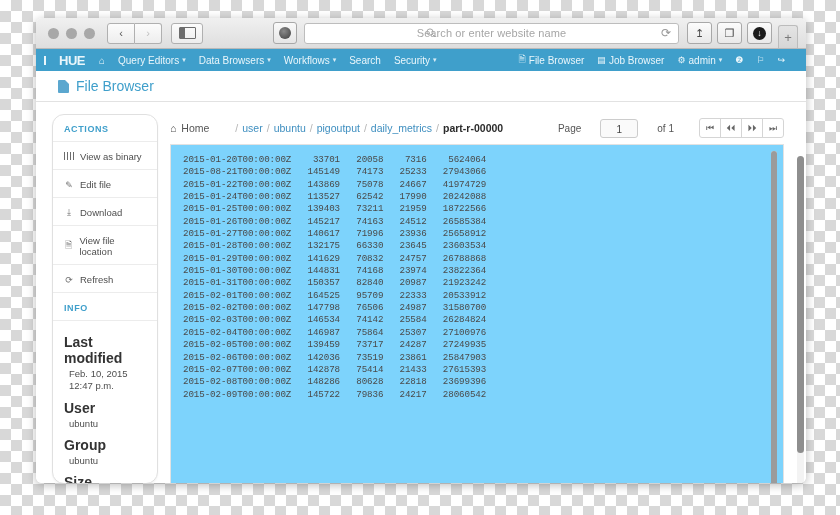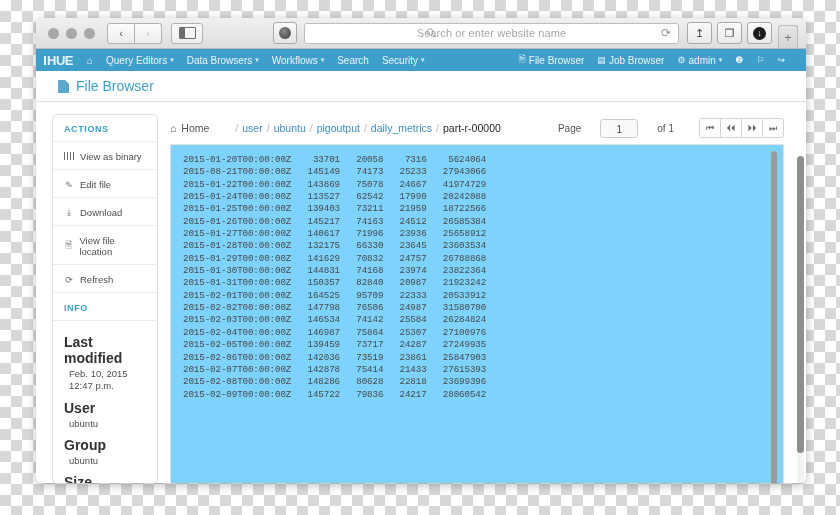--- a/index.html
+++ b/index.html
@@ -65,60 +65,60 @@
     border-radius:3px 3px 0 0;background:linear-gradient(#e4e4e4,#d6d6d6);
     display:flex;align-items:center;justify-content:center;color:#7a7a7a;font-size:13px;
     align-self:flex-end;
   }
   
   .huenav{
     height:22px;background:#3f9fcb;display:flex;align-items:center;
     padding:0 8px;color:#eaf6fb;font-size:10px;
   }
   .logo{font-weight:bold;font-size:13px;letter-spacing:-.5px;color:#eaf6fb;margin-right:14px;
-        display:flex;align-items:center;}
+        display:flex;align-items:center;gap:12px;}
   .logo .bar{display:inline-block;width:2px;height:9px;background:#eaf6fb;margin-right:1px;}
   .hitem{margin-right:13px;white-space:nowrap;display:flex;align-items:center;gap:3px;}
   .caret{font-size:7px;opacity:.9;}
   .spacer{flex:1;}
   .hicon{font-size:9px;}
   
   .pagehdr{
     height:30px;background:#fff;border-bottom:1px solid #e2e2e2;
     display:flex;align-items:center;padding-left:22px;
   }
   .pagehdr .title{color:#3f9fcb;font-size:14px;margin-left:7px;}
   .docicon{width:11px;height:13px;background:#5ba7cf;border-radius:1px;position:relative;}
   .docicon:after{content:"";position:absolute;right:0;top:0;border-width:0 4px 4px 0;
     border-style:solid;border-color:transparent #fff transparent transparent;}
   
   .main{display:flex;padding:12px 0 0 16px;background:#fff;height:403px;box-sizing:border-box;position:relative;}
   .sidebar{
-    width:106px;background:#fff;border:1px solid #e0e0e0;border-radius:5px;
+    width:106px;background:#fff;border:1px solid #e0e0e0;border-radius:12px;
     box-shadow:0 1px 2px rgba(0,0,0,.05);height:370px;box-sizing:border-box;
     padding:9px 0 0 0;flex-shrink:0;
   }
   .sechdr{color:#3f9fcb;font-size:9px;font-weight:bold;letter-spacing:.6px;padding:0 11px 7px;}
   .sbdiv{height:1px;background:#ececec;margin:0 0 2px;}
   .act{
     display:flex;align-items:center;gap:6px;padding:7px 11px;color:#4e4e4e;font-size:9.5px;
   }
   .act .g{color:#6d6d6d;font-size:9px;width:10px;text-align:center;}
   .binicon{display:inline-block;width:10px;height:8px;
     background:repeating-linear-gradient(90deg,#6d6d6d 0 1.5px,transparent 1.5px 3px);}
   .infoblk{padding:4px 11px 0;}
   .ilabel{font-size:14px;color:#333;font-weight:bold;margin-top:7px;}
   .ivalue{font-size:9.5px;color:#4e4e4e;margin-top:2px;padding-left:5px;line-height:1.3;}
   .content{
     flex:1;margin-left:12px;margin-right:22px;display:flex;flex-direction:column;
   }
   .crumbbar{height:28px;display:flex;align-items:center;font-size:10.5px;color:#555;}
   .homeitem{display:flex;align-items:center;gap:5px;color:#555;margin-right:22px;}
   .crumb{color:#3f8fc0;}
-  .crumb.active{color:#2b2b2b;font-weight:normal;text-align:center;}
+  .crumb.active{color:#2b2b2b;font-weight:bold;text-align:center;}
   .sep{color:#b4b4b4;margin:0 4px;}
   .pagectl{margin-left:auto;display:flex;align-items:center;gap:19px;font-size:10px;color:#555;}
   .pginput{
     width:38px;height:19px;border:1px solid #ccc;border-radius:3px;background:#fafafa;
     text-align:center;font-size:10px;color:#444;line-height:19px;box-sizing:border-box;
   }
   .pgbtns{display:flex;margin-left:6px;}
   .pgb{
     width:22px;height:20px;border:1px solid #d5d5d5;background:#fff;
     display:flex;align-items:center;justify-content:center;font-size:9px;color:#666;

